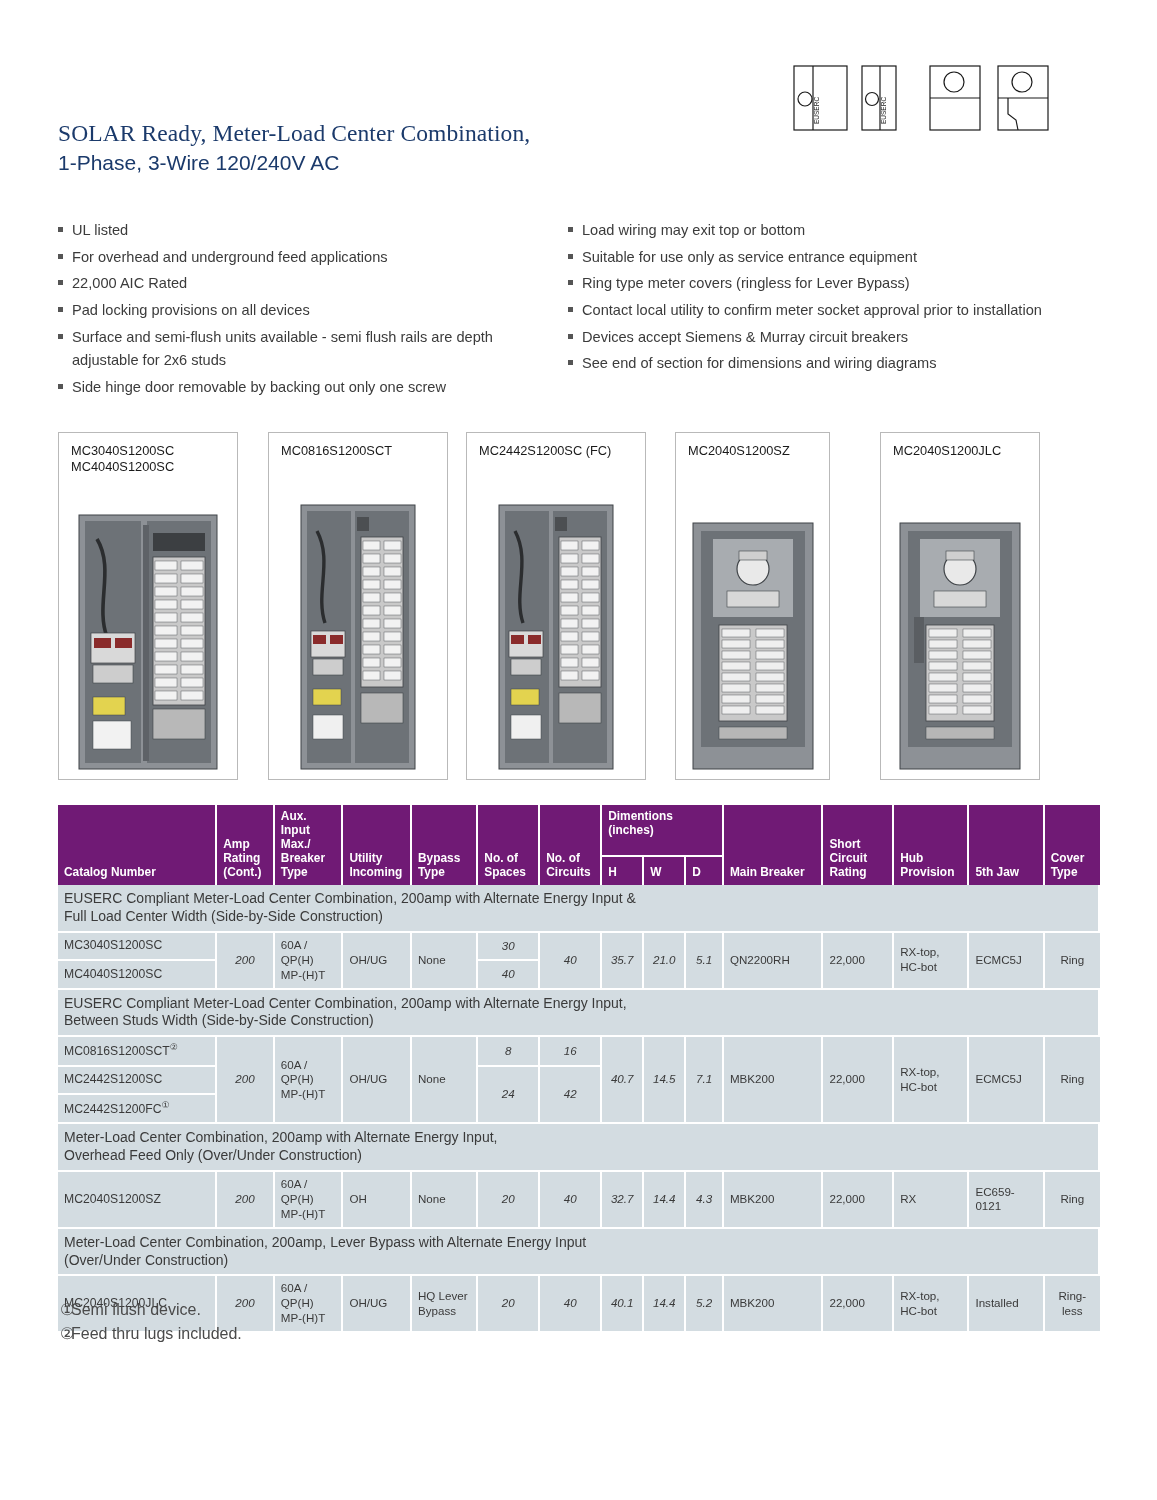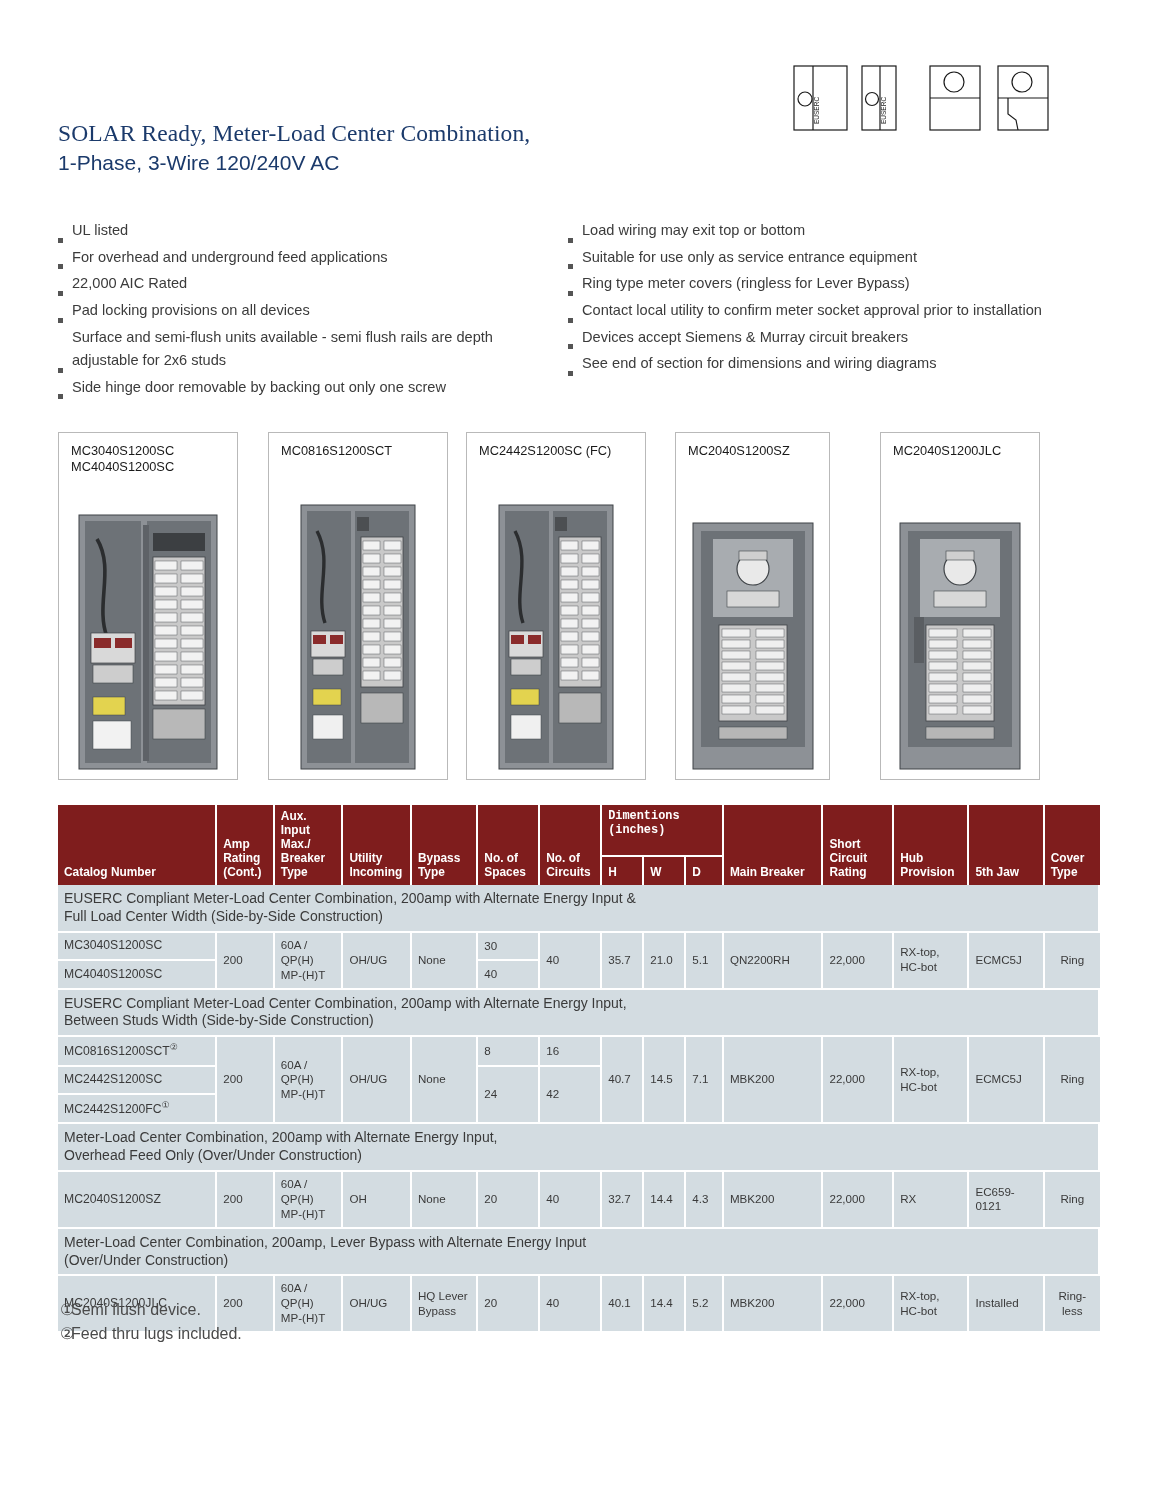--- a/index.html
+++ b/index.html
@@ -29,21 +29,21 @@
     line-height:1.33;
     letter-spacing:.1px;
     white-space:nowrap;
   }
   .title-line.second{font-family:"Liberation Sans", sans-serif;font-size:21px;color:#1b3a6b;letter-spacing:0;}
 
   
   .bullets{position:absolute;top:219px;font-size:14.6px;color:#3b3b3b;line-height:1.62;}
   .bullets.left{left:58px;width:500px;}
   .bullets.right{left:568px;width:500px;}
-  .bullet{display:flex;align-items:flex-end;margin-bottom:3px;}
+  .bullet{display:flex;align-items:flex-start;margin-bottom:3px;}
   .bullet .sq{
     width:5px;height:5px;background:#555;flex:0 0 5px;
     margin-top:8px;margin-right:9px;
   }
   .bullet .txt{flex:1;}
 
   
   .photos{position:absolute;left:58px;top:432px;width:1042px;height:348px;}
   .photo-cell{position:absolute;top:0;border:1px solid #b9b9b9;background:#fff;box-sizing:border-box;}
   .photo-cap{
@@ -51,40 +51,40 @@
     font-size:12.8px;color:#1a1a1a;padding:10px 0 0 12px;
     box-sizing:border-box;line-height:1.26;white-space:nowrap;
   }
   .photo-art{position:absolute;left:0;right:0;bottom:0;top:0;overflow:hidden;}
   .photo-art svg{position:absolute;left:50%;transform:translateX(-50%);bottom:8px;}
 
   
   .table-wrap{position:absolute;left:58px;top:805px;width:1042px;}
   table.spec{border-collapse:separate;border-spacing:0;width:1042px;table-layout:fixed;font-size:11.6px;}
   table.spec th{
-    background:#7f1d1d;color:#fff;font-weight:bold;font-size:11.9px;
+    background:#701a75;color:#fff;font-weight:bold;font-size:11.9px;
     text-align:left;vertical-align:bottom;
     padding:4px 5px 6px 6px;
     border-right:2px solid #fff;
     line-height:1.18;
     box-sizing:border-box;
   }
   table.spec th.dim-group{
     text-align:left;vertical-align:top;
-    border-bottom:2px solid #fff;padding-bottom:11px;font-family:Liberation Mono, monospace;
+    border-bottom:2px solid #fff;padding-bottom:11px;
   }
   table.spec th.last{border-right:none;}
   table.spec td{
     background:#d3dce1;color:#3a3a3a;
     padding:5px 6px;border-right:2px solid #fff;border-bottom:2px solid #fff;
     vertical-align:middle;line-height:1.28;box-sizing:border-box;
   }
   table.spec td.last{border-right:none;text-align:center;}
   td.cat{font-size:12.2px;color:#222;padding-left:8px;}
-  td.ctr{text-align:left;}
+  td.ctr{text-align:center;font-style:italic;}
   .sect-row td{
     background:#fff;border:none;padding:9px 0 4px 2px;
     font-size:14px;color:#1a1a1a;line-height:1.30;font-weight:normal;
   }
   .sect-row td .l2{display:block;}
   sup.fn{font-size:9px;vertical-align:super;}
 
   
   .footnotes{position:absolute;left:60px;top:1298px;font-size:16px;color:#4a4a4a;line-height:1.52;}
   .footnotes div span.mk{display:inline-block;width:11px;}

